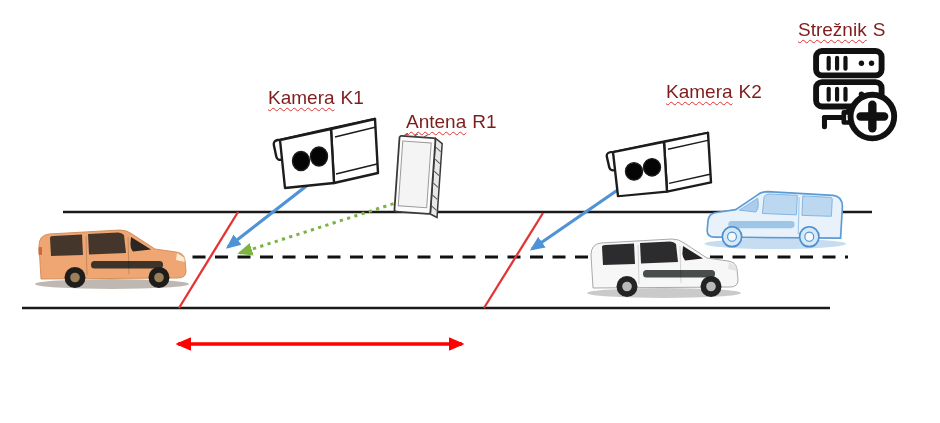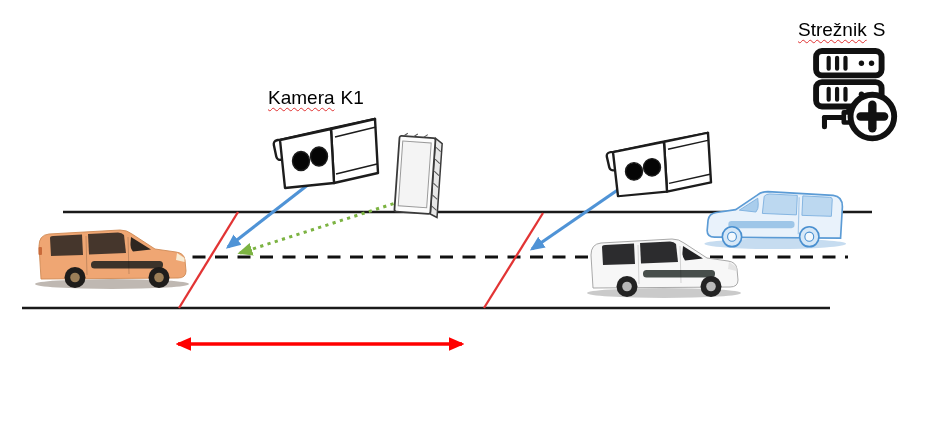--- a/index.html
+++ b/index.html
@@ -7,21 +7,21 @@
     position:relative;
     width:940px;height:423px;
     background:#ffffff;
     overflow:hidden;
     font-family:"Liberation Sans", sans-serif;
   }
   .scene{position:absolute;left:0;top:0;}
   .lbl{
     position:absolute;
     font-size:19px;
-    color:#000000;
+    color:#7f1d1d;
     white-space:nowrap;
     line-height:1.1;
   }
   .lbl span + span{margin-left:6px;}
   .miss{
     text-decoration-line:underline;
     text-decoration-style:wavy;
     text-decoration-color:#e03131;
     text-decoration-thickness:1px;
     text-underline-offset:3px;
@@ -168,20 +168,26 @@
       <line x1="65" y1="84" x2="93" y2="84" stroke-width="10"></line>
     </g>
 
     <line x1="178" y1="344" x2="462" y2="344" stroke="#ff0000" stroke-width="3.6" marker-start="url(#ar)" marker-end="url(#ar)"></line>
   </svg>
 
   <div class="lbl" style="left:268px;top:88px;">
     <span class="miss">Kamera</span><span>K1</span>
   </div>
 
+  <div class="lbl" style="left:406px;top:112px;">
+    <span class="miss">Antena</span><span>R1</span>
+  </div>
 
+  <div class="lbl" style="left:666px;top:82px;">
+    <span class="miss">Kamera</span><span>K2</span>
+  </div>
 
   <div class="lbl" style="left:798px;top:20px;">
     <span class="miss">Strežnik</span><span>S</span>
   </div>
 
 
 </div>
 
 </body></html>

